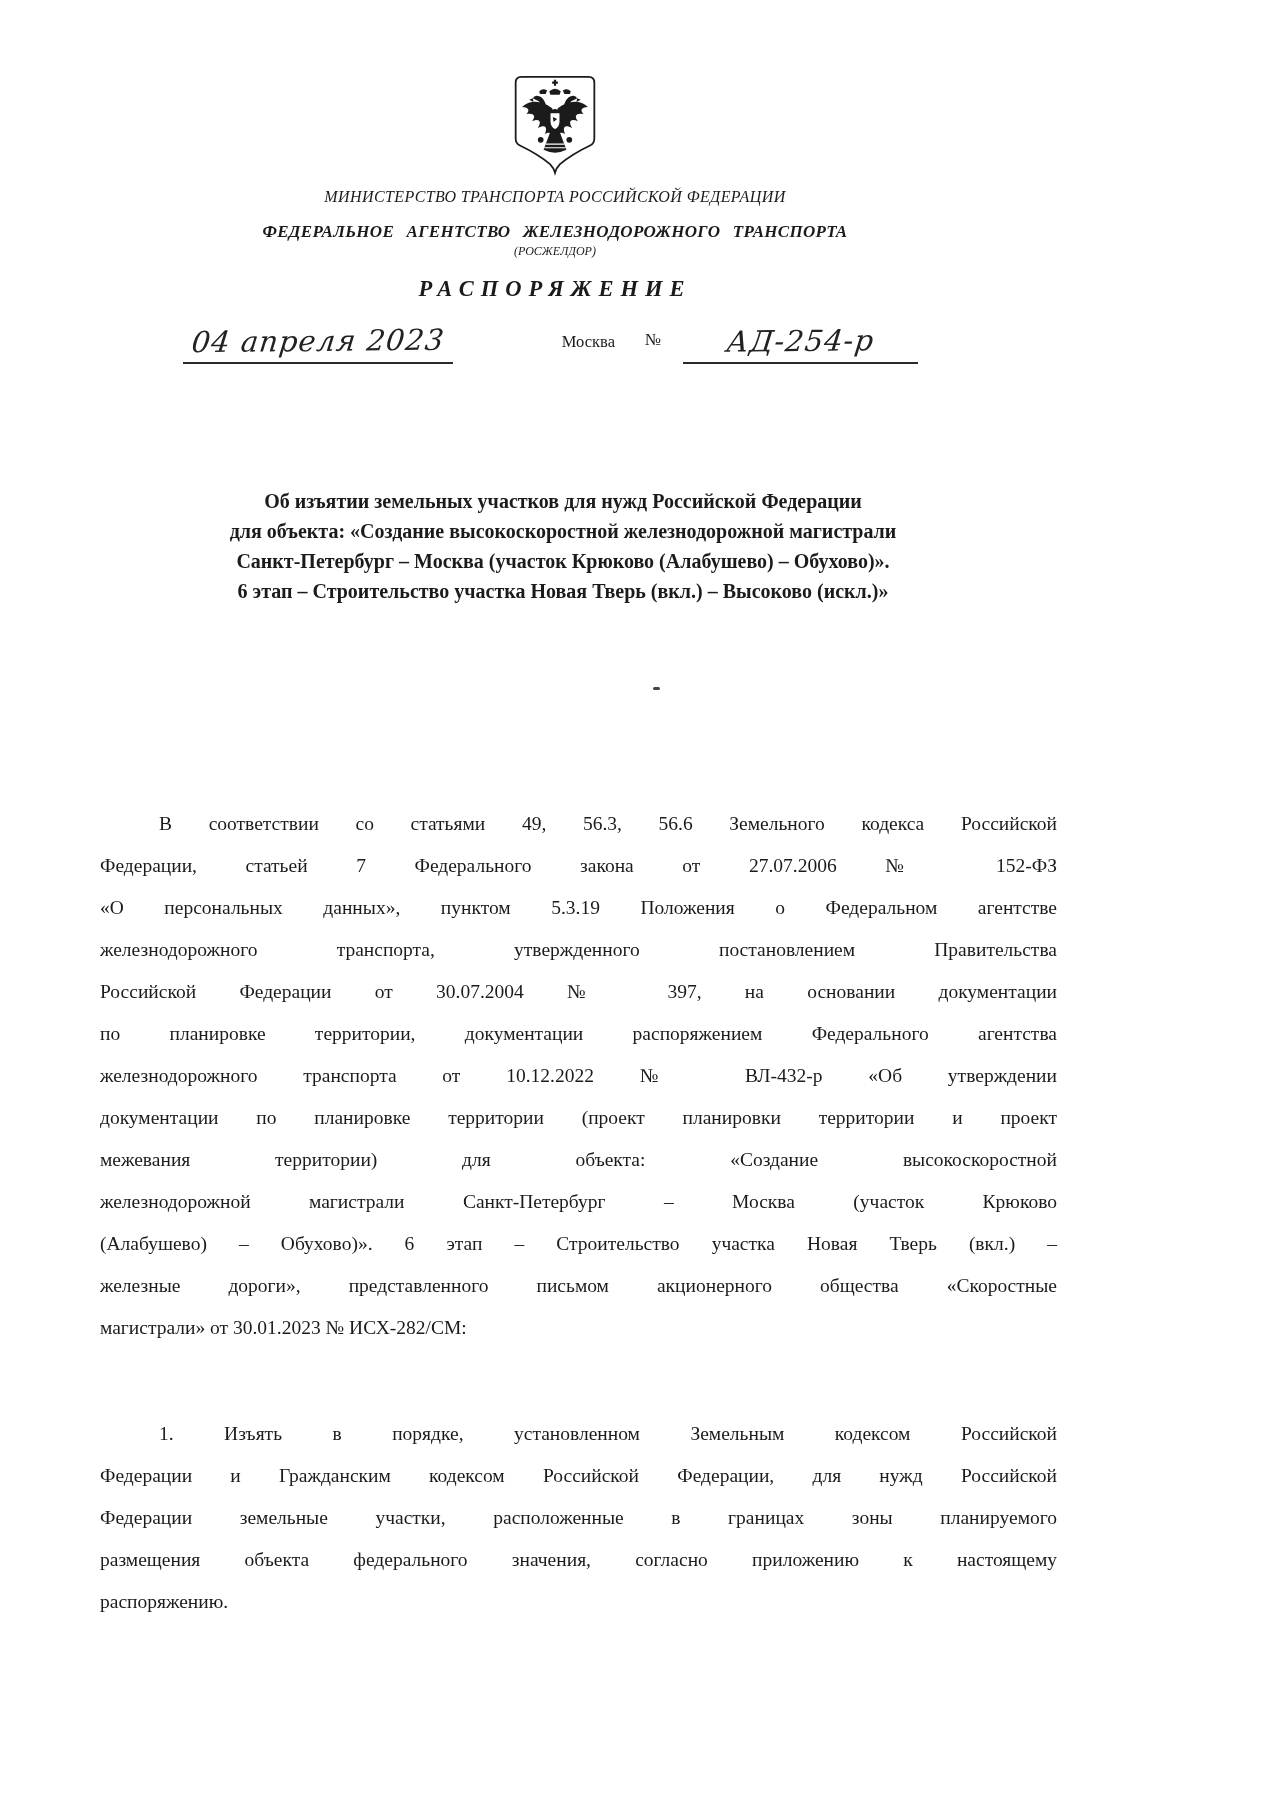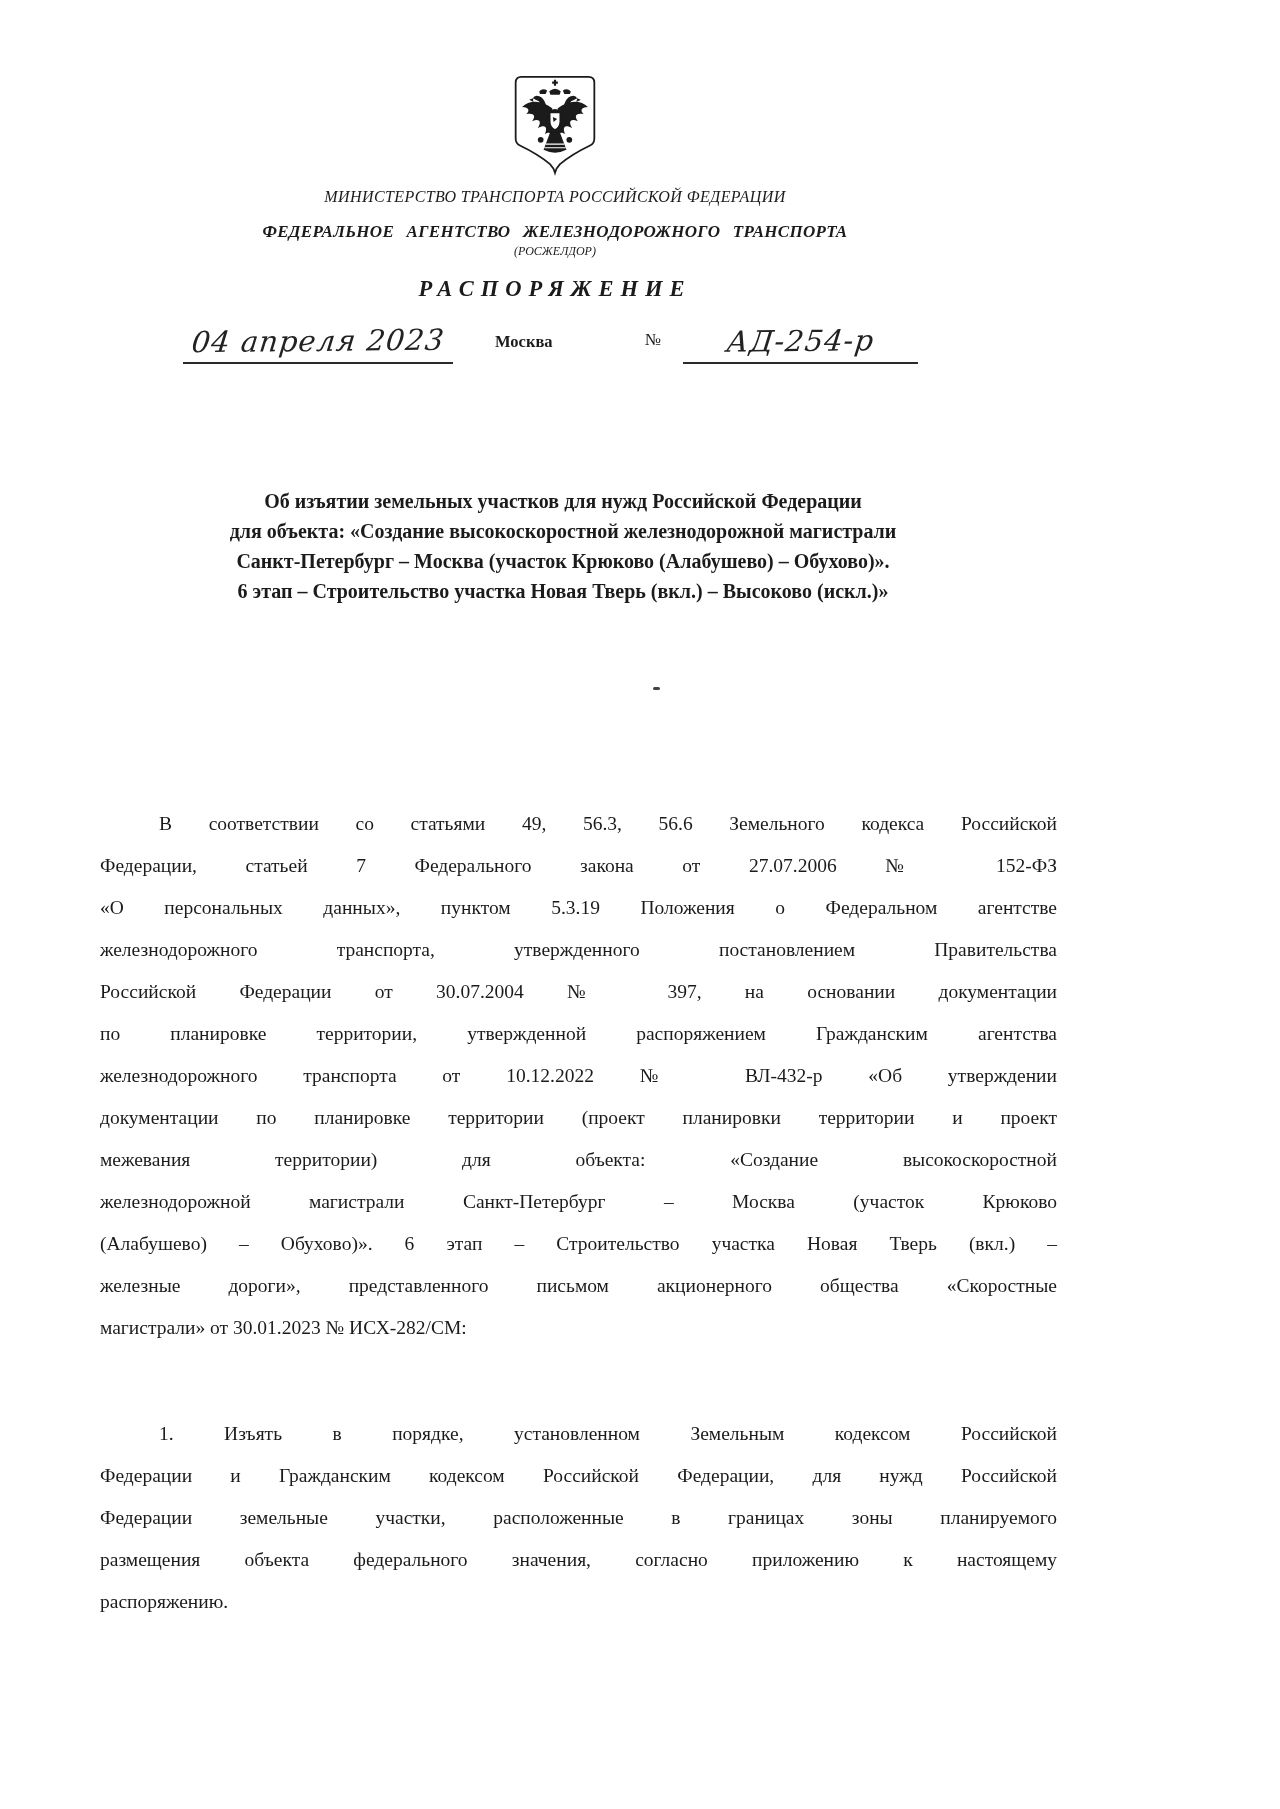--- a/index.html
+++ b/index.html
@@ -22,22 +22,22 @@
     position:absolute; top:20px; height:40px; text-align:center;
     border-bottom:2px solid #2a2a2a;
   }
   .date-field { left:183px; width:270px; }
   .number-field { left:683px; width:235px; }
   .handwritten {
     display:inline-block; font-family:"DejaVu Serif", serif; font-style:italic;
     font-size:29px; line-height:38px; letter-spacing:1px; white-space:nowrap;
     transform:skewX(-7deg) rotate(-.6deg); color:#222;
   }
-  .city { position:absolute; left:495px; top:30px; width:120px; text-align:left;
-          font-weight:bold; font-size:16.5px; }
+  .city { position:absolute; left:495px; top:30px; width:120px; text-align:right;
+          font-weight:normal; font-size:16.5px; }
   .no-sign { position:absolute; left:645px; top:28px; font-size:17px; }
   
   .title { margin-top:88px; margin-left:88px; width:950px; text-align:center;
            font-weight:bold; font-size:20px; }
   .title-line { line-height:30px; }
   
   .speck { position:absolute; left:653px; top:687px; width:7px; height:3px;
            background:#444; border-radius:2px; }
   
   .body-text { width:957px; margin-left:100px; }
@@ -104,21 +104,21 @@
 
   <span class="speck"></span>
 
   <section class="body-text">
     <div class="para p1">
         <div class="bline">В соответствии со статьями 49, 56.3, 56.6 Земельного кодекса Российской</div>
         <div class="bline">Федерации, статьей 7 Федерального закона от 27.07.2006 № 152-ФЗ</div>
         <div class="bline">«О персональных данных», пунктом 5.3.19 Положения о Федеральном агентстве</div>
         <div class="bline">железнодорожного транспорта, утвержденного постановлением Правительства</div>
         <div class="bline">Российской Федерации от 30.07.2004 № 397, на основании документации</div>
-        <div class="bline">по планировке территории, утвержденной распоряжением Гражданским агентства</div>
+        <div class="bline">по планировке территории, документации распоряжением Федерального агентства</div>
         <div class="bline">железнодорожного транспорта от 10.12.2022 № ВЛ-432-р «Об утверждении</div>
         <div class="bline">документации по планировке территории (проект планировки территории и проект</div>
         <div class="bline">межевания территории) для объекта: «Создание высокоскоростной</div>
         <div class="bline">железнодорожной магистрали Санкт-Петербург – Москва (участок Крюково</div>
         <div class="bline">(Алабушево) – Обухово)». 6 этап – Строительство участка Новая Тверь (вкл.) –</div>
         <div class="bline">железные дороги», представленного письмом акционерного общества «Скоростные</div>
         <div class="bline">магистрали» от 30.01.2023 № ИСХ-282/СМ:</div>
       </div>
     <div class="para p2">
         <div class="bline">1. Изъять в порядке, установленном Земельным кодексом Российской</div>

